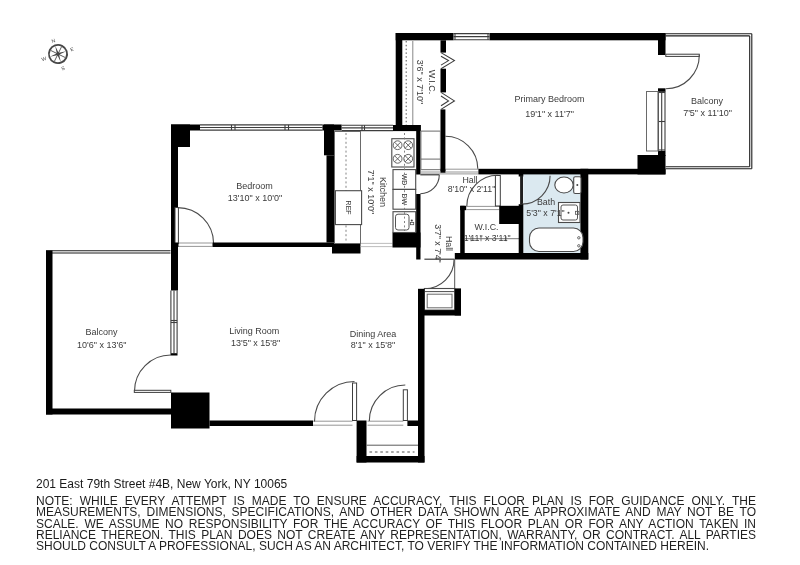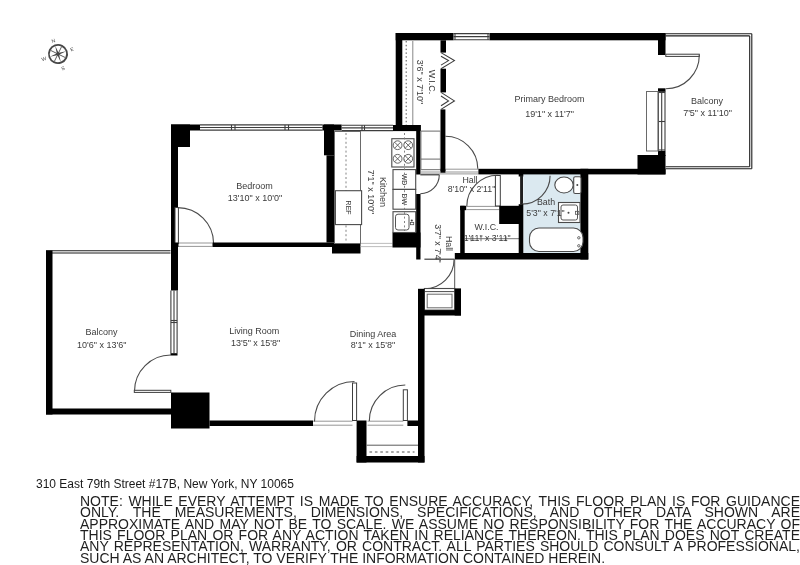--- a/index.html
+++ b/index.html
@@ -1,18 +1,18 @@
 <!DOCTYPE html>
 <html><head>
 <meta charset="utf-8">
 <style>
 html,body{margin:0;padding:0;background:#fff;}
 #page{position:relative;width:800px;height:565px;background:#fff;font-family:"Liberation Sans", sans-serif;overflow:hidden;filter:blur(0.28px);}
 .addr{position:absolute;left:36px;top:477px;font-size:12px;line-height:14px;color:#1a1a1a;}
-.note{position:absolute;left:36px;top:495.6px;width:720px;font-size:14px;line-height:11.45px;color:#1f1f1f;text-align:justify;margin-left:44px;}
+.note{position:absolute;left:36px;top:495.6px;width:720px;font-size:12px;line-height:11.45px;color:#1f1f1f;text-align:justify;}
 text{fill:#3b3b3b;}
 .rm{font-size:9px;}
 .sm{font-size:8.8px;}
 .ap{font-size:7px;fill:#333;}
 </style>
 </head>
 <body>
 <div id="page">
 <svg width="800" height="565" viewBox="0 0 800 565">
 <rect x="0" y="0" width="800" height="565" fill="#ffffff"></rect>
@@ -555,16 +555,16 @@
 </g>
 <g fill="#5a5a5a" stroke="none" font-size="5px" font-family="Liberation Sans, sans-serif">
 <text text-anchor="middle" x="0" y="-12.2">N</text>
 <text text-anchor="middle" x="0" y="16.8">S</text>
 <text text-anchor="middle" x="14.8" y="1.8">E</text>
 <text text-anchor="middle" x="-14.8" y="1.8">W</text>
 </g>
 </g>
 </svg>
 
-<div class="addr">310 East 79th Street #17B, New York, NY 10065</div>
+<div class="addr">201 East 79th Street #4B, New York, NY 10065</div>
 
 <div class="note">NOTE: WHILE EVERY ATTEMPT IS MADE TO ENSURE ACCURACY, THIS FLOOR PLAN IS FOR GUIDANCE ONLY. THE MEASUREMENTS, DIMENSIONS, SPECIFICATIONS, AND OTHER DATA SHOWN ARE APPROXIMATE AND MAY NOT BE TO SCALE. WE ASSUME NO RESPONSIBILITY FOR THE ACCURACY OF THIS FLOOR PLAN OR FOR ANY ACTION TAKEN IN RELIANCE THEREON. THIS PLAN DOES NOT CREATE ANY REPRESENTATION, WARRANTY, OR CONTRACT. ALL PARTIES SHOULD CONSULT A PROFESSIONAL, SUCH AS AN ARCHITECT, TO VERIFY THE INFORMATION CONTAINED HEREIN.</div>
 </div>
 
 </body></html>

